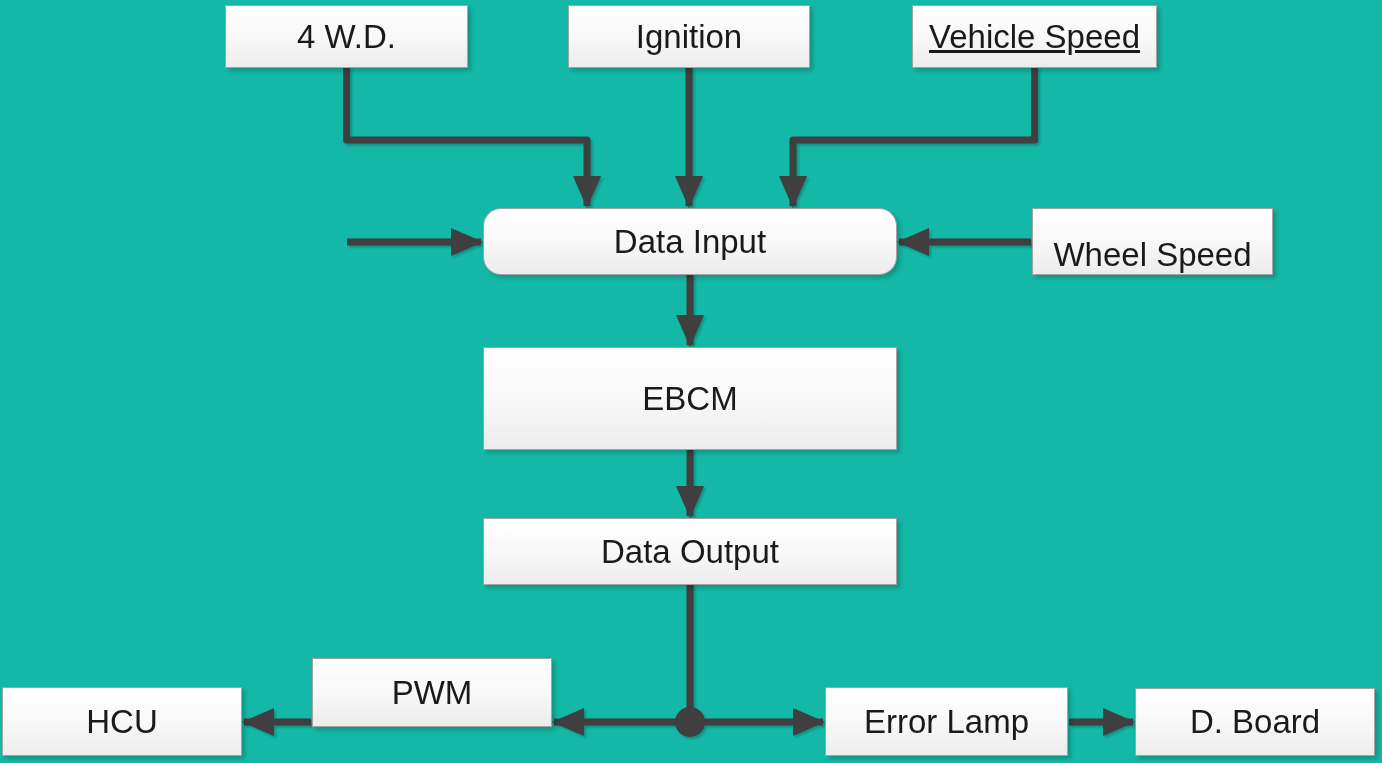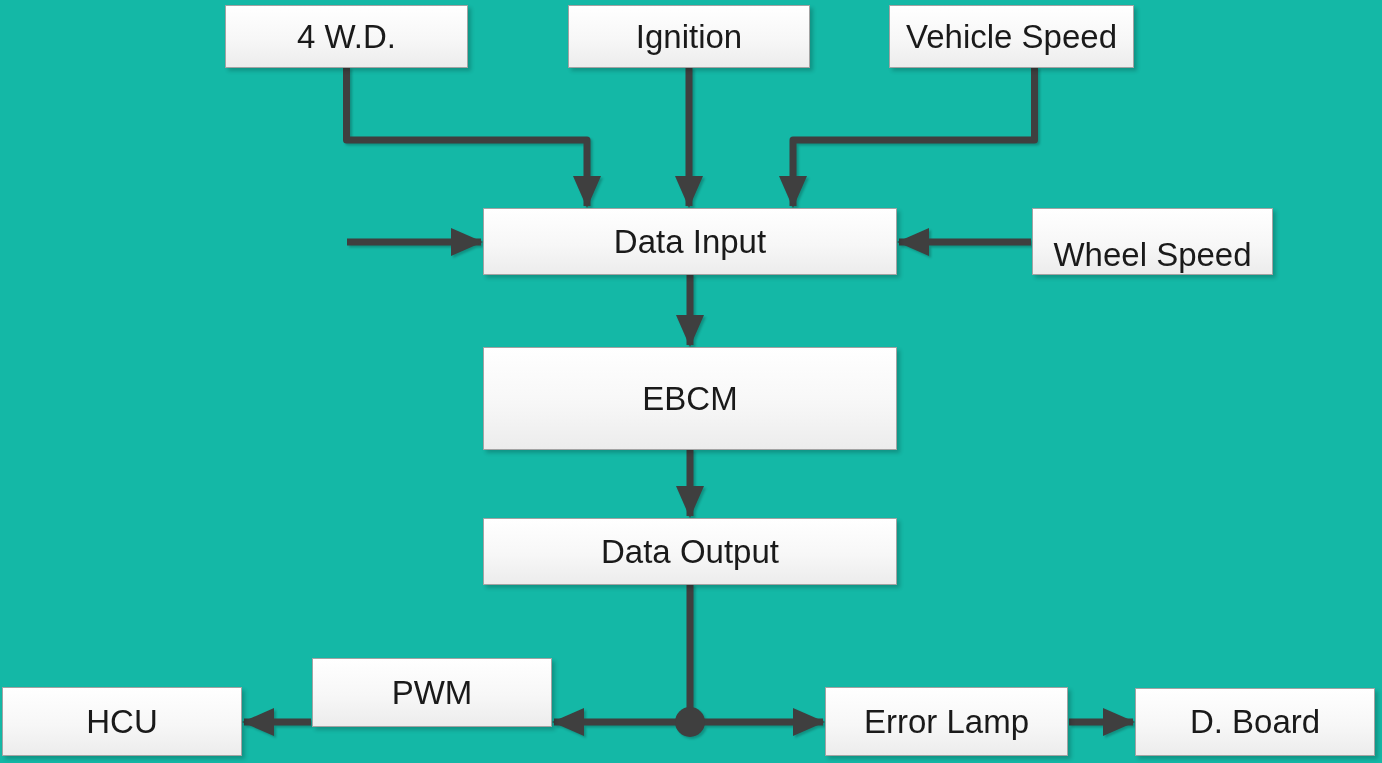--- a/index.html
+++ b/index.html
@@ -33,23 +33,23 @@
     justify-content: center;
     background: linear-gradient(to bottom, #ffffff 0%, #f7f7f7 55%, #ececec 100%);
     border: 1px solid #a3a3a3;
     box-shadow: 3px 3px 4px rgba(0,0,0,0.2);
     color: #1a1a1a;
     font-size: 33px;
     white-space: nowrap;
   }
   .n-fwd        { left: 225px;  top: 5px;   width: 243px; height: 63px; }
   .n-ignition   { left: 568px;  top: 5px;   width: 242px; height: 63px; }
-  .n-vspeed     { left: 889px;  top: 5px;   width: 245px; height: 63px; }
+  .n-vspeed     { left: 912px;  top: 5px;   width: 245px; height: 63px; text-decoration: underline; }
   .n-brake      { left: 105px;  top: 208px; width: 242px; height: 68px; }
-  .n-datain     { left: 483px;  top: 208px; width: 414px; height: 67px; }
+  .n-datain     { left: 483px;  top: 208px; width: 414px; height: 67px; border-radius: 18px; }
   .n-wspeed     { left: 1032px; top: 208px; width: 241px; height: 67px; align-items: flex-end; }
   .n-ebcm       { left: 483px;  top: 347px; width: 414px; height: 103px; }
   .n-dataout    { left: 483px;  top: 518px; width: 414px; height: 67px; }
   .n-hcu        { left: 2px;    top: 687px; width: 240px; height: 69px; align-items: center; }
   .n-pwm        { left: 312px;  top: 646px; width: 240px; height: 69px; margin-top: 12px; }
   .n-errorlamp  { left: 825px;  top: 687px; width: 243px; height: 69px; }
   .n-dboard     { left: 1135px; top: 688px; width: 240px; height: 68px; }
 </style>
 </head>
 <body>

